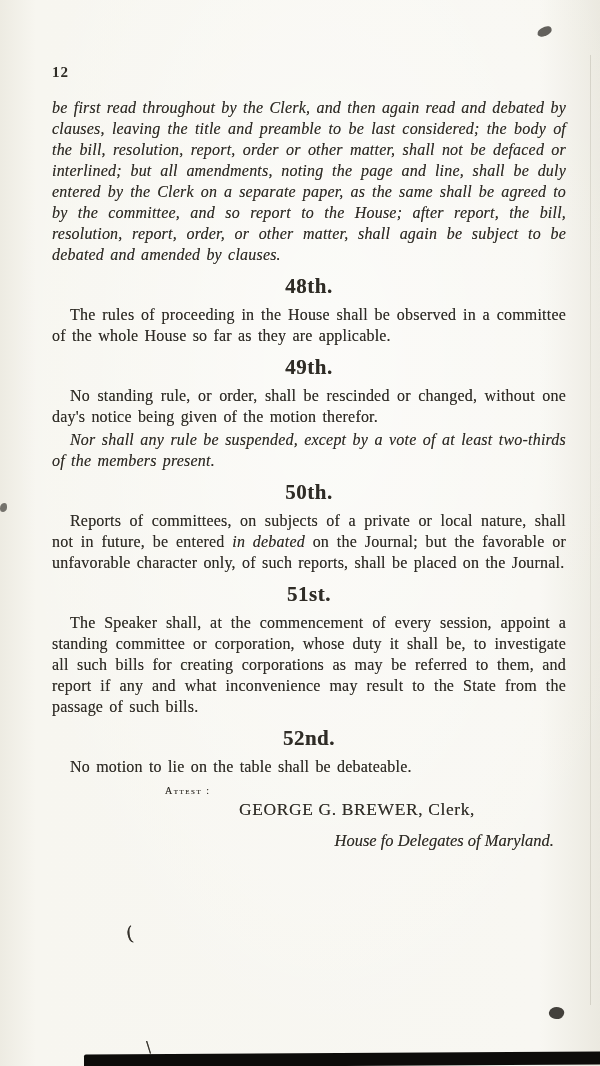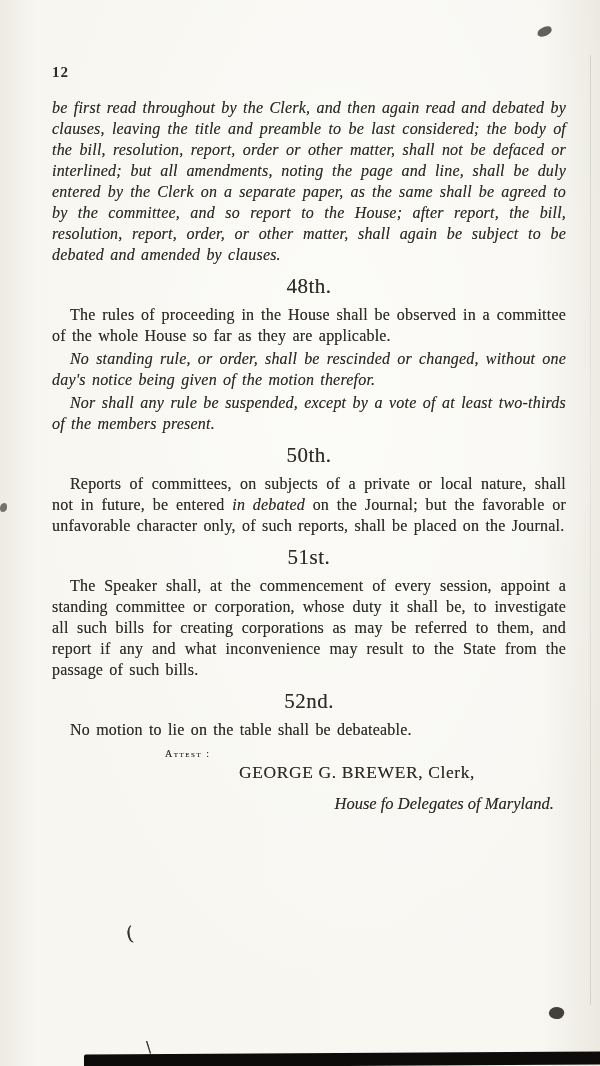--- a/index.html
+++ b/index.html
@@ -36,21 +36,21 @@
     text-align: justify;
     text-indent: 18px;
     word-spacing: 2px;
     letter-spacing: 0.2px;
     text-shadow: 0 0 0.5px rgba(47,44,38,0.55);
   }
   p.body.noindent { text-indent: 0; font-style: italic; }
   p.body + p.body { margin-top: 2px; font-style: italic; }
   h2.rule {
     text-align: center;
-    font-weight: normal;
+    font-weight: bold;
     font-size: 21px;
     letter-spacing: 0.5px;
     margin: 9px 0 5px 0;
     text-shadow: 0 0 0.5px rgba(47,44,38,0.55);
   }
   .it { font-style: italic; }
   .attest {
     margin-top: 8px;
     padding-left: 113px;
     font-size: 10px;
@@ -116,20 +116,21 @@
 
 <div class="page">
 
   <div class="page-number">12</div>
 
   <p class="body noindent">be first read throughout by the Clerk, and then again read and debated by clauses, leaving the title and preamble to be last considered; the body of the bill, resolution, report, order or other matter, shall not be defaced or interlined; but all amendments, noting the page and line, shall be duly entered by the Clerk on a separate paper, as the same shall be agreed to by the committee, and so report to the House; after report, the bill, resolution, report, order, or other matter, shall again be subject to be debated and amended by clauses.</p>
 
   <h2 class="rule">48th.</h2>
   <p class="body">The rules of proceeding in the House shall be observed in a committee of the whole House so far as they are applicable.</p>
 
+  <h2 class="rule">49th.</h2>
   <p class="body">No standing rule, or order, shall be rescinded or changed, without one day's notice being given of the motion therefor.</p>
   <p class="body">Nor shall any rule be suspended, except by a vote of at least two-thirds of the members present.</p>
 
   <h2 class="rule">50th.</h2>
   <p class="body"><span>Reports of committees, on subjects of a private or local nature, shall not in future, be entered </span><span class="it">in debated</span><span> on the Journal; but the favorable or unfavorable character only, of such reports, shall be placed on the Journal.</span></p>
 
   <h2 class="rule">51st.</h2>
   <p class="body">The Speaker shall, at the commencement of every session, appoint a standing committee or corporation, whose duty it shall be, to investigate all such bills for creating corporations as may be referred to them, and report if any and what inconvenience may result to the State from the passage of such bills.</p>
 
   <h2 class="rule">52nd.</h2>

